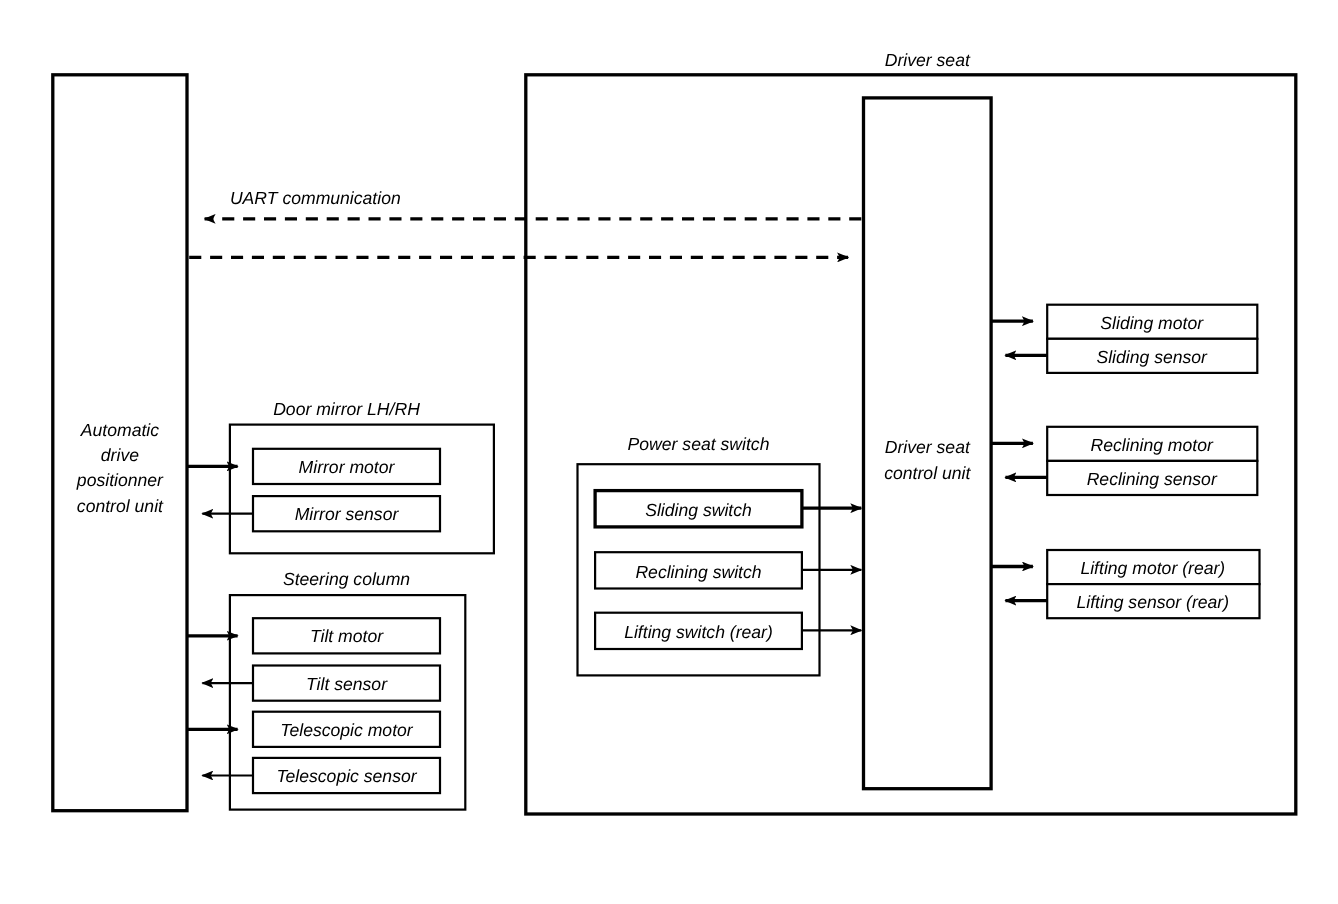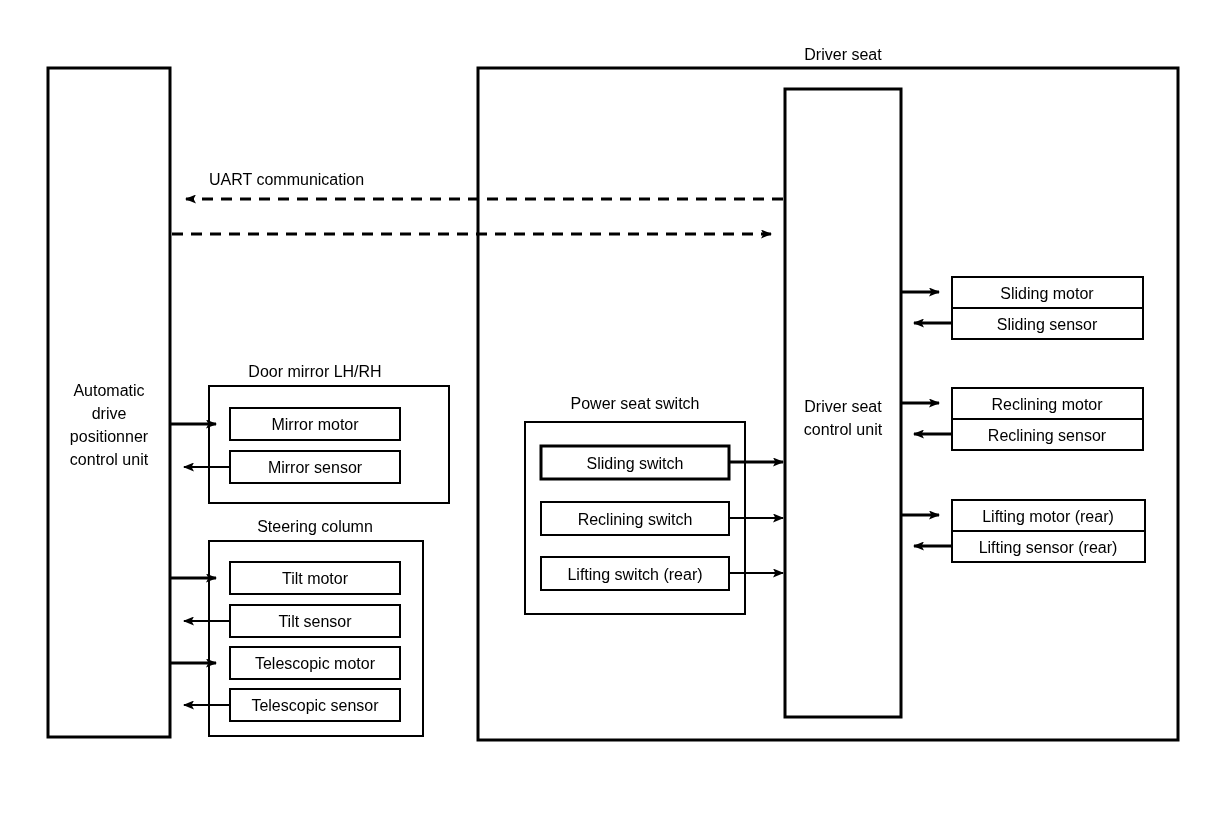--- a/index.html
+++ b/index.html
@@ -10,20 +10,21 @@
   body {
     width: 1216px;
     height: 822px;
     font-family: "Liberation Sans", sans-serif;
     overflow: hidden;
   }
   #diagram-root {
     position: relative;
     width: 1216px;
     height: 822px;
+    font-style: italic;
   }
   svg.diagram {
     display: block;
     width: 1216px;
     height: 822px;
     background: #ffffff;
   }
   .bx {
     fill: #ffffff;
     stroke: #000000;

